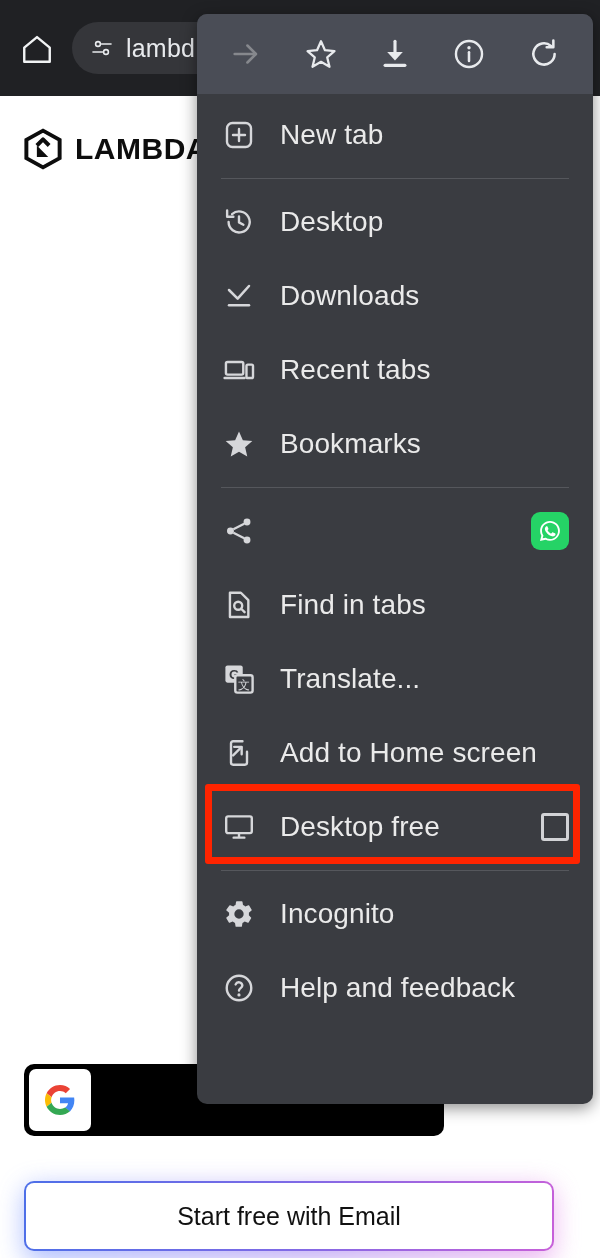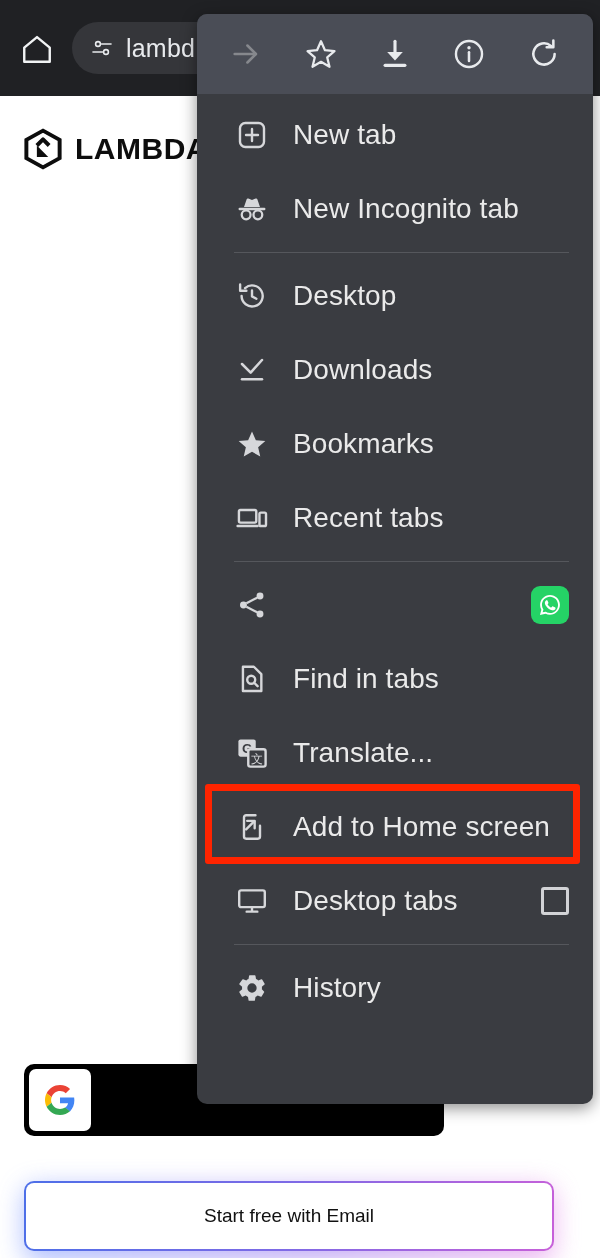--- a/index.html
+++ b/index.html
@@ -156,21 +156,21 @@
     background: #ffffff;
     border: 2px solid transparent;
     background-image: linear-gradient(#fff,#fff), linear-gradient(100deg,#4D6FE8 0%, #7E6AE6 50%, #C760D9 100%);
     background-origin: border-box;
     background-clip: padding-box, border-box;
     display: flex;
     align-items: center;
     justify-content: center;
   }
   .btn-email-label {
-    font-size: 19px;
+    font-size: 25px;
     color: #111111;
     white-space: nowrap;
   }
 
   
   .menu {
     position: absolute;
     left: 197px; top: 14px;
     width: 396px;
     height: 1090px;
@@ -189,21 +189,21 @@
     padding: 0 12px;
   }
   .tool-btn {
     width: 52px; height: 52px;
     display: flex;
     align-items: center;
     justify-content: center;
   }
   .tool-btn svg { width: 34px; height: 34px; }
 
-  .menu-list { padding: 4px 0 0 13px; }
+  .menu-list { padding: 4px 0 0 0; }
 
   .menu-item {
     position: relative;
     height: 74px;
     display: flex;
     align-items: center;
     padding-left: 24px;
   }
   .mi-icon {
     width: 36px; height: 36px;
@@ -374,31 +374,20 @@
         <span class="mi-icon">
           <svg viewBox="0 0 24 24" fill="none" xmlns="http://www.w3.org/2000/svg">
             <rect x="3" y="3" width="18" height="18" rx="4" stroke="#D6D7DA" stroke-width="1.8"></rect>
             <line x1="12" y1="7.5" x2="12" y2="16.5" stroke="#D6D7DA" stroke-width="1.8" stroke-linecap="round"></line>
             <line x1="7.5" y1="12" x2="16.5" y2="12" stroke="#D6D7DA" stroke-width="1.8" stroke-linecap="round"></line>
           </svg>
         </span>
         <span class="mi-label">New tab</span>
       </div>
 
-      <div class="menu-item">
-        <span class="mi-icon">
-          <svg viewBox="0 0 24 24" fill="none" xmlns="http://www.w3.org/2000/svg">
-            <path d="M6 10.5 L8 4.6 C8.2 4 8.8 3.9 9.3 4.2 L12 5.3 L14.7 4.2 C15.2 3.9 15.8 4 16 4.6 L18 10.5 Z" fill="#D6D7DA"></path>
-            <line x1="2.8" y1="12" x2="21.2" y2="12" stroke="#D6D7DA" stroke-width="1.8" stroke-linecap="round"></line>
-            <circle cx="7.6" cy="16.4" r="3.3" stroke="#D6D7DA" stroke-width="1.7" fill="none"></circle>
-            <circle cx="16.4" cy="16.4" r="3.3" stroke="#D6D7DA" stroke-width="1.7" fill="none"></circle>
-          </svg>
-        </span>
-        <span class="mi-label">New Incognito tab</span>
-      </div>
 
       <div class="menu-sep"></div>
 
       <div class="menu-item">
         <span class="mi-icon">
           <svg viewBox="0 0 24 24" fill="none" xmlns="http://www.w3.org/2000/svg">
             <path d="M4.2 12a7.9 7.9 0 1 0 2.6-5.9" stroke="#D6D7DA" stroke-width="1.8" fill="none" stroke-linecap="round"></path>
             <polyline points="3.1,3.4 3.1,8.1 7.8,8.1" stroke="#D6D7DA" stroke-width="1.8" fill="none" stroke-linecap="round" stroke-linejoin="round"></polyline>
             <polyline points="12,7.8 12,12.3 15.3,14.1" stroke="#D6D7DA" stroke-width="1.8" fill="none" stroke-linecap="round" stroke-linejoin="round"></polyline>
           </svg>
@@ -411,36 +400,36 @@
           <svg viewBox="0 0 24 24" fill="none" xmlns="http://www.w3.org/2000/svg">
             <polyline points="4.5,7.5 11,14 19.5,4.5" stroke="#D6D7DA" stroke-width="1.9" fill="none" stroke-linecap="round" stroke-linejoin="round"></polyline>
             <line x1="4.5" y1="19" x2="19.5" y2="19" stroke="#D6D7DA" stroke-width="1.9" stroke-linecap="round"></line>
           </svg>
         </span>
         <span class="mi-label">Downloads</span>
       </div>
 
       <div class="menu-item">
         <span class="mi-icon">
-          <svg viewBox="0 0 24 24" xmlns="http://www.w3.org/2000/svg">
-            <polygon points="12,2.6 14.9,9.1 22,9.8 16.6,14.5 18.2,21.4 12,17.8 5.8,21.4 7.4,14.5 2,9.8 9.1,9.1" fill="#D6D7DA"></polygon>
-          </svg>
-        </span>
-        <span class="mi-label">Bookmarks</span>
-      </div>
-
-      <div class="menu-item">
-        <span class="mi-icon">
           <svg viewBox="0 0 24 24" fill="none" xmlns="http://www.w3.org/2000/svg">
             <rect x="2.2" y="6" width="13" height="9.5" rx="1.2" stroke="#D6D7DA" stroke-width="1.8"></rect>
             <line x1="1.2" y1="18" x2="16.2" y2="18" stroke="#D6D7DA" stroke-width="1.8" stroke-linecap="round"></line>
             <rect x="17.6" y="8" width="4.9" height="10" rx="1" stroke="#D6D7DA" stroke-width="1.8"></rect>
           </svg>
         </span>
         <span class="mi-label">Recent tabs</span>
+      </div>
+
+      <div class="menu-item">
+        <span class="mi-icon">
+          <svg viewBox="0 0 24 24" xmlns="http://www.w3.org/2000/svg">
+            <polygon points="12,2.6 14.9,9.1 22,9.8 16.6,14.5 18.2,21.4 12,17.8 5.8,21.4 7.4,14.5 2,9.8 9.1,9.1" fill="#D6D7DA"></polygon>
+          </svg>
+        </span>
+        <span class="mi-label">Bookmarks</span>
       </div>
 
       <div class="menu-sep"></div>
 
       <div class="menu-item">
         <span class="mi-icon">
           <svg viewBox="0 0 24 24" fill="none" xmlns="http://www.w3.org/2000/svg">
             <circle cx="18" cy="5.3" r="2.6" fill="#D6D7DA"></circle>
             <circle cx="18" cy="18.7" r="2.6" fill="#D6D7DA"></circle>
             <circle cx="5.6" cy="12" r="2.6" fill="#D6D7DA"></circle>
@@ -492,36 +481,46 @@
       </div>
 
       <div class="menu-item">
         <span class="mi-icon">
           <svg viewBox="0 0 24 24" fill="none" xmlns="http://www.w3.org/2000/svg">
             <rect x="2.4" y="4" width="19.2" height="12.6" rx="1.4" stroke="#D6D7DA" stroke-width="1.8"></rect>
             <line x1="12" y1="16.6" x2="12" y2="20" stroke="#D6D7DA" stroke-width="1.8"></line>
             <line x1="8" y1="20" x2="16" y2="20" stroke="#D6D7DA" stroke-width="1.8" stroke-linecap="round"></line>
           </svg>
         </span>
-        <span class="mi-label">Desktop tabs</span>
+        <span class="mi-label">Desktop free</span>
         <span class="mi-trailing">
           <span class="checkbox-sq"></span>
         </span>
       </div>
 
       <div class="menu-sep"></div>
 
       <div class="menu-item">
         <span class="mi-icon">
           <svg viewBox="0 0 24 24" xmlns="http://www.w3.org/2000/svg">
             <path fill="#D6D7DA" d="M19.4 13a7.8 7.8 0 0 0 0-2l2-1.6a.5.5 0 0 0 .1-.6l-1.9-3.2a.5.5 0 0 0-.6-.2l-2.3.9a7.4 7.4 0 0 0-1.7-1l-.4-2.5a.5.5 0 0 0-.5-.4h-3.8a.5.5 0 0 0-.5.4l-.4 2.5a7.4 7.4 0 0 0-1.7 1l-2.3-.9a.5.5 0 0 0-.6.2L2.5 8.8a.5.5 0 0 0 .1.6L4.6 11a7.8 7.8 0 0 0 0 2l-2 1.6a.5.5 0 0 0-.1.6l1.9 3.2a.5.5 0 0 0 .6.2l2.3-.9a7.4 7.4 0 0 0 1.7 1l.4 2.5a.5.5 0 0 0 .5.4h3.8a.5.5 0 0 0 .5-.4l.4-2.5a7.4 7.4 0 0 0 1.7-1l2.3.9a.5.5 0 0 0 .6-.2l1.9-3.2a.5.5 0 0 0-.1-.6ZM12 15.5A3.5 3.5 0 1 1 15.5 12 3.5 3.5 0 0 1 12 15.5Z"></path>
           </svg>
         </span>
-        <span class="mi-label">History</span>
-      </div>
-
+        <span class="mi-label">Incognito</span>
+      </div>
+
+      <div class="menu-item">
+        <span class="mi-icon">
+          <svg viewBox="0 0 24 24" fill="none" xmlns="http://www.w3.org/2000/svg">
+            <circle cx="12" cy="12" r="9.2" stroke="#D6D7DA" stroke-width="1.8"></circle>
+            <path d="M9.5 9.3a2.6 2.6 0 0 1 5 .9c0 1.8-2.5 2-2.5 3.7" stroke="#D6D7DA" stroke-width="1.8" fill="none" stroke-linecap="round"></path>
+            <circle cx="12" cy="17.2" r="1.2" fill="#D6D7DA"></circle>
+          </svg>
+        </span>
+        <span class="mi-label">Help and feedback</span>
+      </div>
 
     </div>
   </div>
 
   <div class="highlight-box"></div>
 
 </div>
 
 </body></html>

